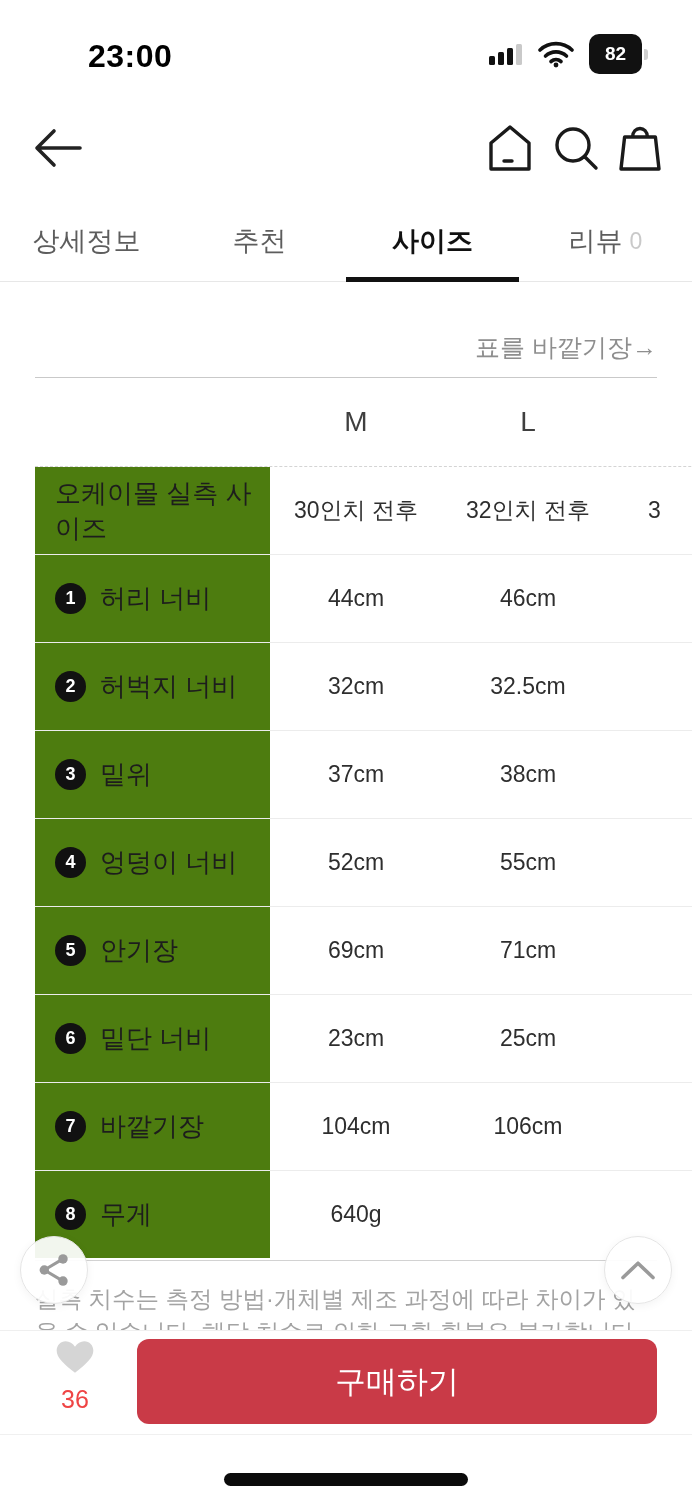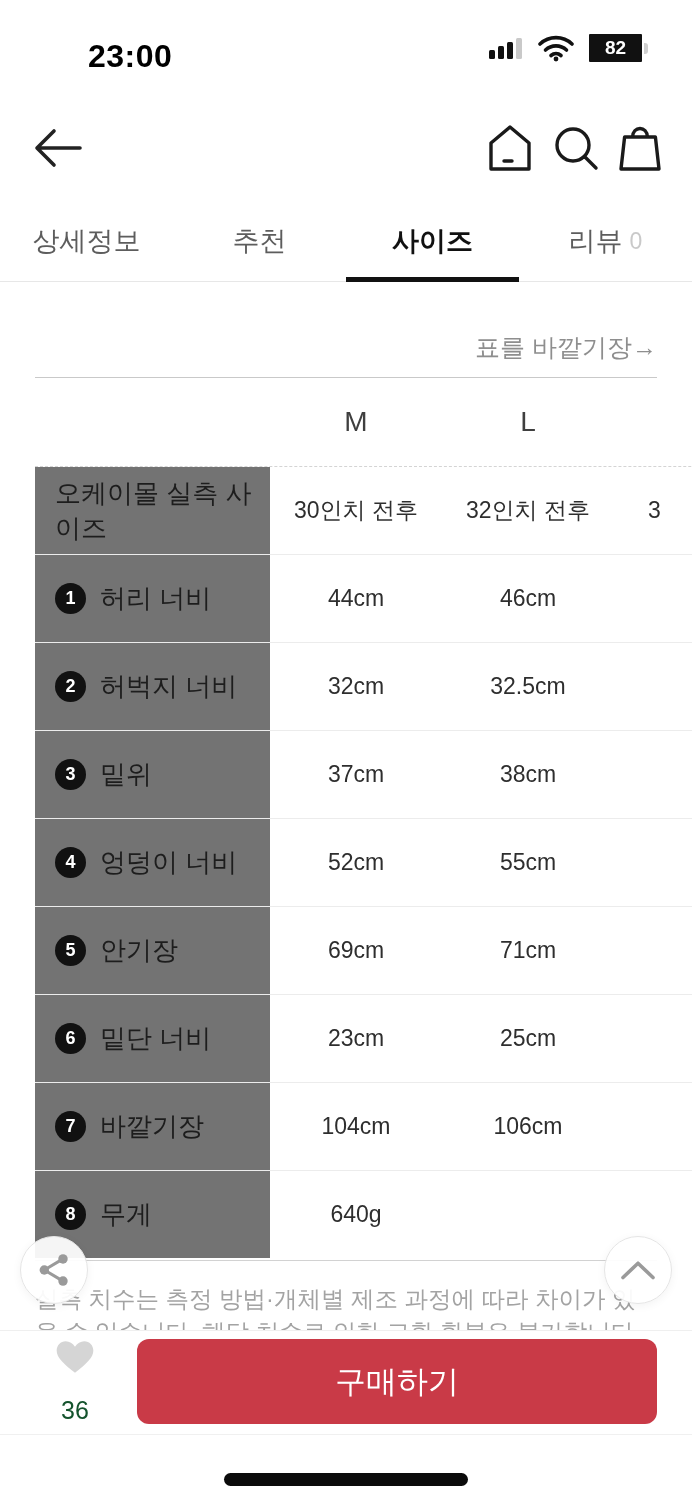--- a/index.html
+++ b/index.html
@@ -3,21 +3,21 @@
 <meta charset="utf-8">
 <style>
   * { margin:0; padding:0; box-sizing:border-box; }
   html,body { background:#fff; }
   body { font-family:"Liberation Sans","DejaVu Sans",sans-serif; }
   .screen { position:relative; width:692px; height:1500px; background:#fff; overflow:hidden; margin:0 auto; }
 
   
   .status-time { position:absolute; left:88px; top:38px; font-size:32px; font-weight:700; color:#000; letter-spacing:.5px; }
   .status-icons { position:absolute; right:44px; top:34px; display:flex; align-items:center; gap:15px; }
-  .battery { position:relative; width:53px; height:28px; background:#111; border-radius:1px; display:flex; align-items:center; justify-content:center; }
+  .battery { position:relative; width:53px; height:40px; background:#111; border-radius:10px; display:flex; align-items:center; justify-content:center; }
   .battery span { color:#fff; font-size:19px; font-weight:700; }
   .battery-nub { width:4px; height:11px; background:#cfcfcf; border-radius:0 3px 3px 0; margin-left:2px; }
 
   
   .icon-btn { position:absolute; background:none; border:none; padding:0; cursor:pointer; }
   .back-btn { left:30px; top:122px; width:56px; height:52px; }
   .home-btn { left:485px; top:122px; width:50px; height:52px; }
   .search-btn { left:551px; top:122px; width:50px; height:52px; }
   .bag-btn { left:615px; top:120px; width:50px; height:54px; }
 
@@ -31,36 +31,36 @@
   
   .swipe-hint { position:absolute; top:331px; right:35px; font-size:25px; color:#8e8e8e; }
   .divider-top { position:absolute; top:377px; left:35px; width:622px; height:1px; background:#c9c9c9; }
   .table-wrap { position:absolute; top:378px; left:35px; width:657px; overflow:hidden; }
   .tgrid { width:751px; }
   .thead-row, .trow { display:grid; grid-template-columns:235px 172px 172px 172px; height:88px; }
   .thead-row .cell { display:flex; align-items:center; justify-content:center; font-size:28px; color:#3f3f3f; }
   .trow { border-top:1px solid #ececec; }
   .trow.first { border-top:1px dashed #d4d4d4; }
   .cell { display:flex; align-items:center; justify-content:center; font-size:23px; color:#2e2e2e; }
-  .cell.rowlabel { background:#737373; justify-content:flex-start; padding-left:20px; gap:14px; font-size:26px; color:#1d1d1d; }
+  .cell.rowlabel { background:#4d7c0f; justify-content:flex-start; padding-left:20px; gap:14px; font-size:26px; color:#1d1d1d; }
   .numchip { width:31px; height:31px; border-radius:50%; background:#111; color:#fff; font-size:18px; font-weight:700; display:flex; align-items:center; justify-content:center; flex:none; }
   .cell.c3 { justify-content:flex-start; padding-left:34px; color:#2e2e2e; }
 
   .divider-bottom { position:absolute; top:1260px; left:35px; width:622px; height:1px; background:#d2d2d2; }
   .disclaimer { position:absolute; top:1283px; left:35px; width:624px; font-size:23.5px; line-height:33px; color:#a3a3a3; z-index:1; }
 
   
   .fab { position:absolute; width:68px; height:68px; border-radius:50%; background:rgba(255,255,255,.93); border:1px solid #e5e5e5; display:flex; align-items:center; justify-content:center; z-index:3; cursor:pointer; box-shadow:0 2px 10px rgba(0,0,0,.05); }
   .fab-share { left:20px; top:1236px; }
   .fab-top { left:604px; top:1236px; }
 
   
   .bottom-bar { position:absolute; top:1330px; left:0; right:0; height:105px; background:#fff; border-top:1px solid #efefef; border-bottom:1px solid #f0f0f0; z-index:2; }
   .like-btn { position:absolute; left:44px; top:8px; width:62px; text-align:center; background:none; border:none; cursor:pointer; }
-  .like-count { font-size:25px; color:#14532d; margin-top:18px; }
+  .like-count { font-size:25px; color:#ef4444; margin-top:7px; }
   .buy-btn { position:absolute; left:137px; top:8px; width:520px; height:85px; border:none; border-radius:12px; color:#fff; font-size:31px; font-weight:500; display:flex; align-items:center; justify-content:center; cursor:pointer; font-family:inherit; }
   .home-indicator { position:absolute; left:224px; top:1473px; width:244px; height:13px; border-radius:7px; background:#0b0b0b; }
 </style>
 </head>
 <body>
 
 <div class="screen">
 
   <div class="status-time">23:00</div>
   <div class="status-icons">

